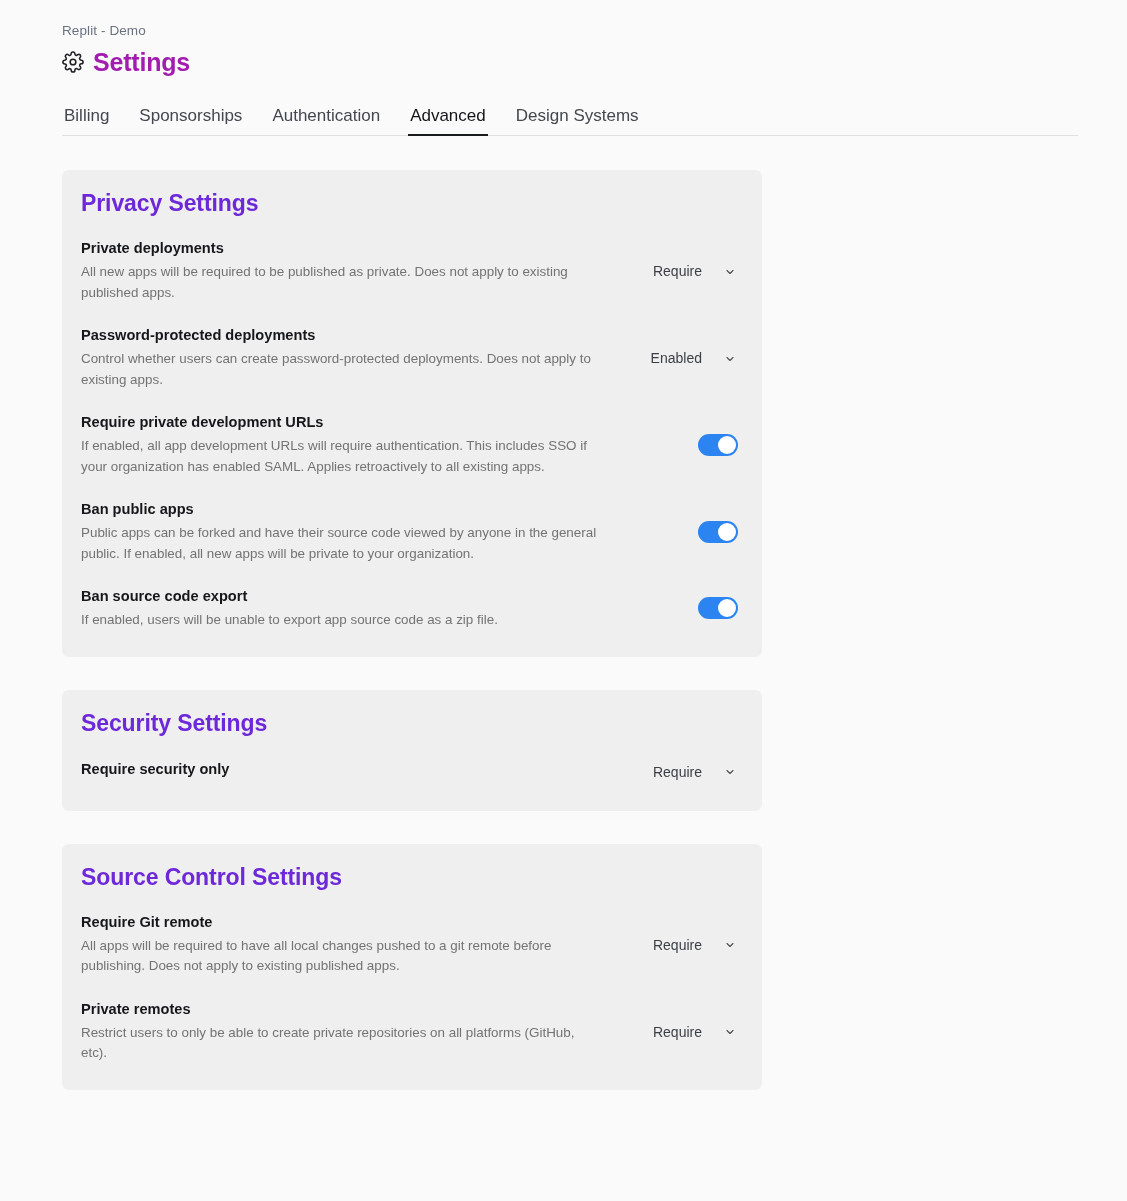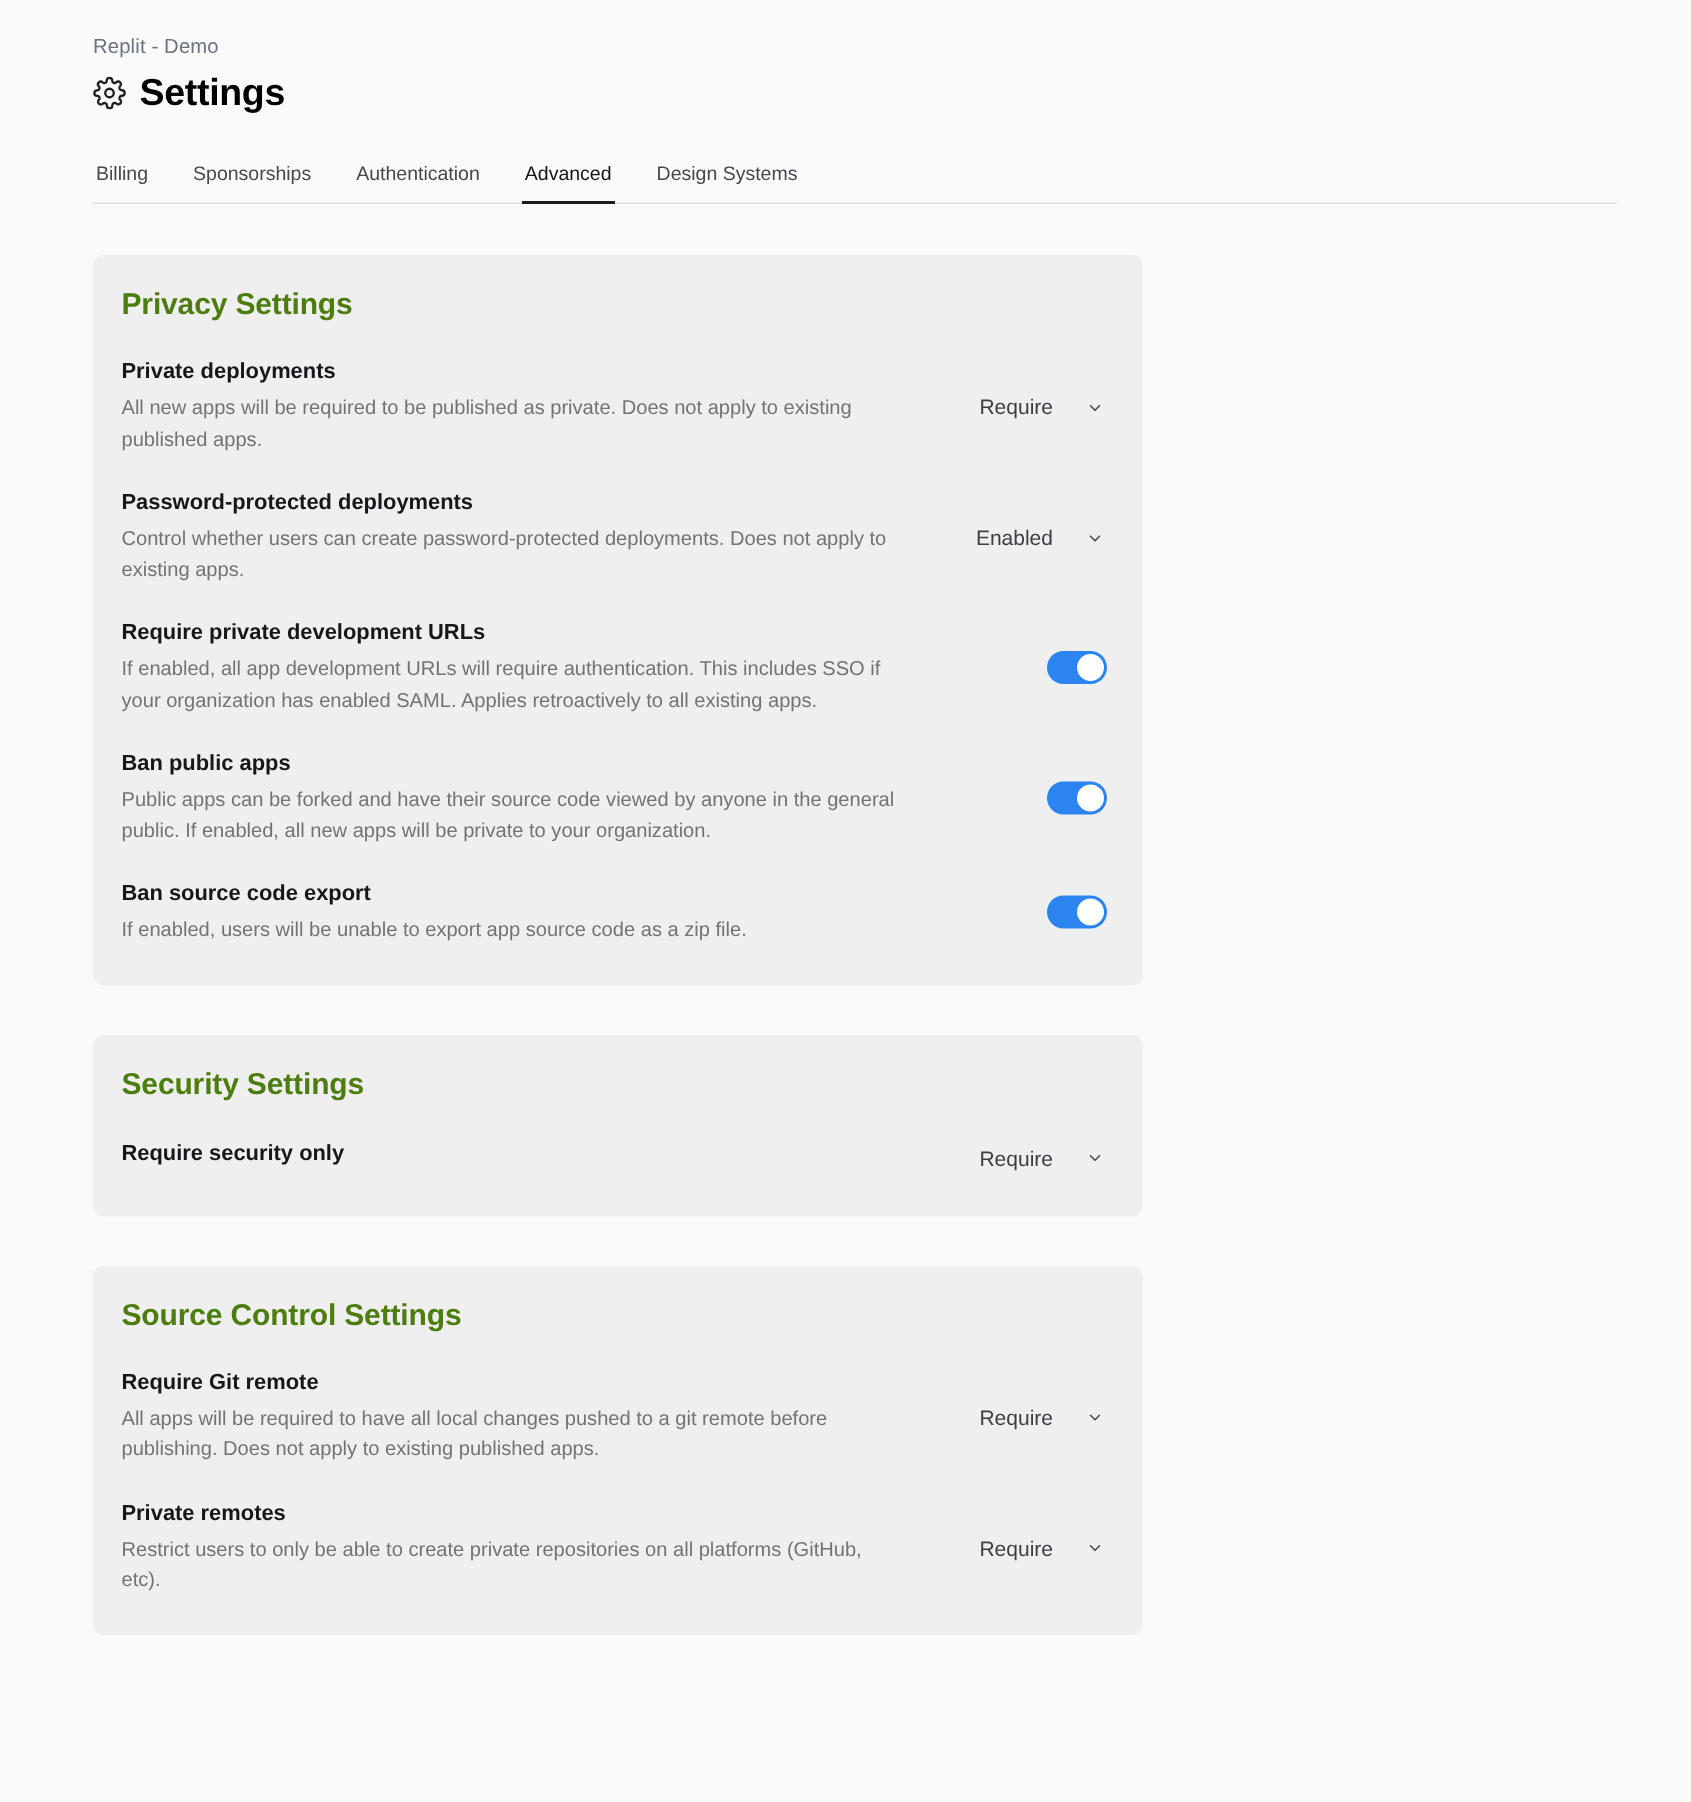--- a/index.html
+++ b/index.html
@@ -35,21 +35,21 @@
     align-items: center;
     gap: 9px;
     margin-top: 7px;
   }
 
   .gear-icon { width: 22px; height: 22px; display: block; flex: none; color: #1f2023; }
 
   .page-title {
     font-size: 25px;
     font-weight: bold;
-    color: #000000;
+    color: #a21caf;
     letter-spacing: -0.2px;
     line-height: 30px;
   }
 
   
   .tabs-wrap {
     margin-top: 29px;
     padding-left: 62px;
     position: relative;
   }
@@ -60,21 +60,21 @@
     bottom: 0;
     height: 1px;
     background: #dfdfe1;
   }
   .tabs {
     display: flex;
     gap: 26px;
     position: relative;
   }
   .tab {
-    font-size: 13px;
+    font-size: 17px;
     color: #44474d;
     padding: 0 2px 9px 2px;
     line-height: 19px;
     cursor: pointer;
     white-space: nowrap;
     border-bottom: 2px solid transparent;
     position: relative;
     z-index: 2;
   }
   .tab.active {
@@ -88,23 +88,23 @@
   .card {
     width: 700px;
     background: #efefef;
     border-radius: 7px;
     padding: 22px 24px 26px 19px;
     margin-top: 33px;
   }
   .card:first-child { margin-top: 34px; }
 
   .card-title {
-    font-size: 20px;
+    font-size: 23px;
     font-weight: bold;
-    color: #4d7c0f;
+    color: #6d28d9;
     letter-spacing: -0.1px;
     margin-bottom: 23px;
     line-height: 23px;
   }
 
   .row {
     display: flex;
     align-items: center;
     justify-content: space-between;
     gap: 24px;

